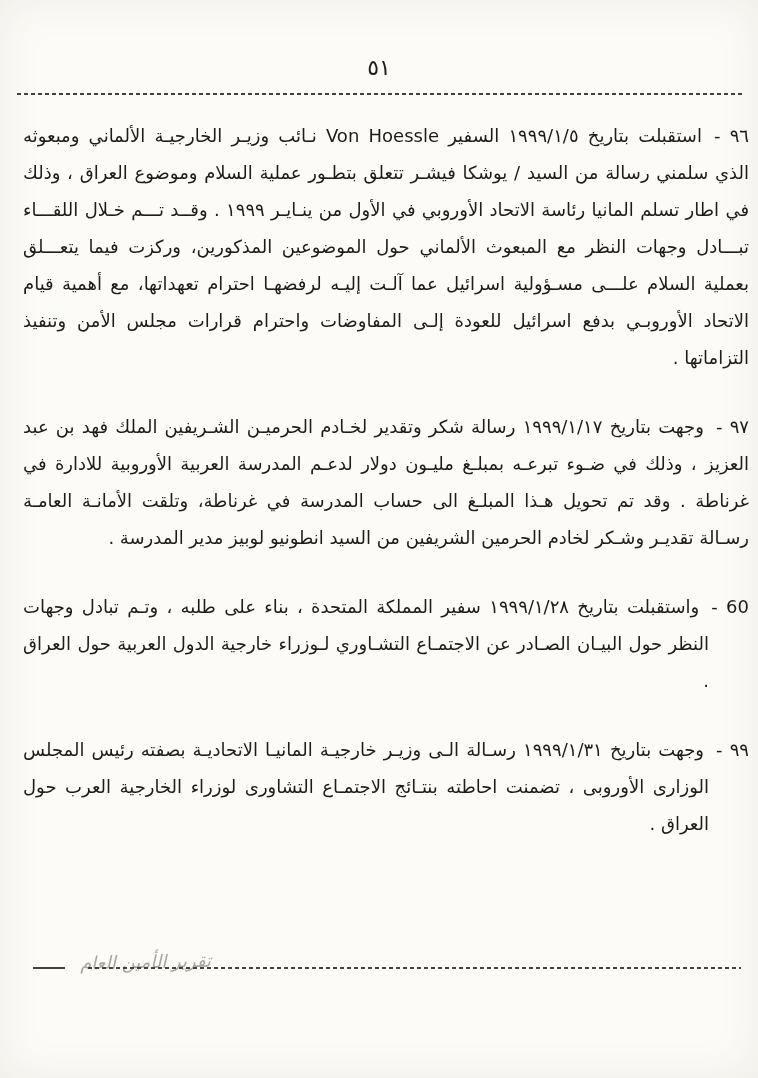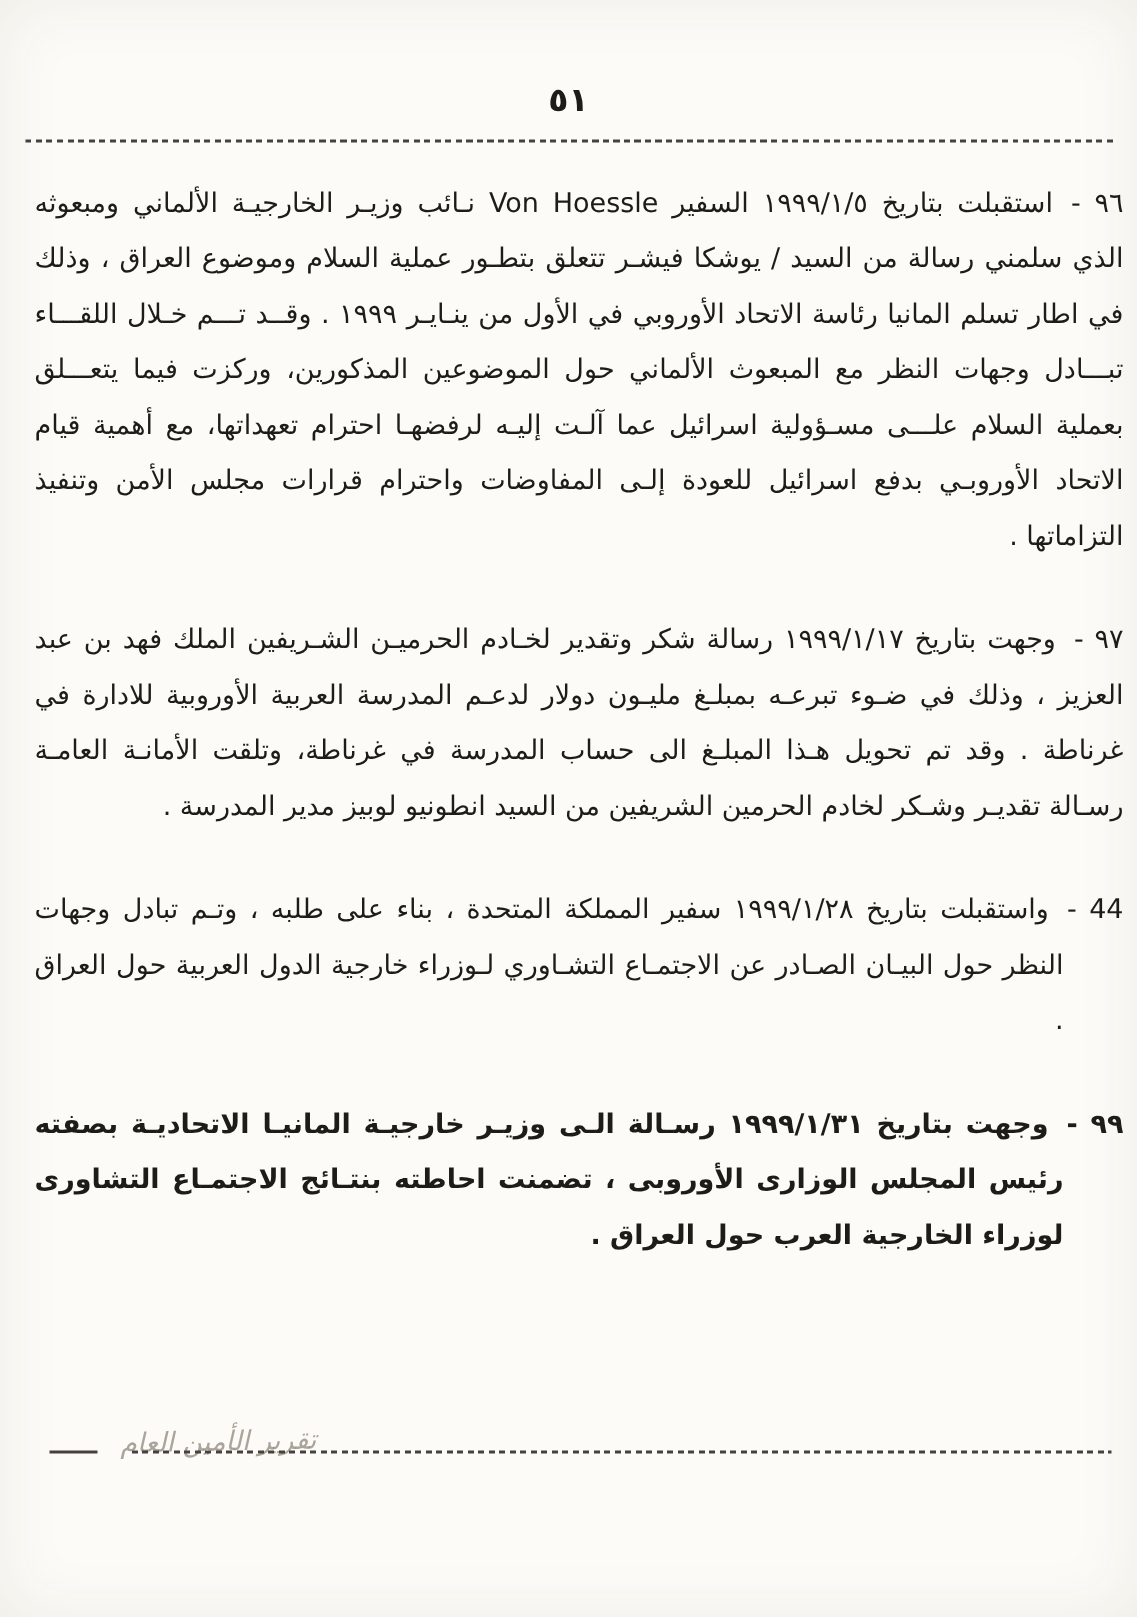--- a/index.html
+++ b/index.html
@@ -15,38 +15,38 @@
     background: #fcfbf7;
     color: #1e1c19;
     overflow: hidden;
     box-shadow: inset 0 0 45px rgba(60,55,45,0.07);
   }
   .page-number {
     position: absolute;
     top: 55px; left: 0; right: 0;
     text-align: center;
     font-size: 22px;
-    font-weight: bold;
+    font-weight: normal;
     letter-spacing: 2px;
   }
   .rule {
     height: 2px;
     background-image: repeating-linear-gradient(to right, #45423e 0 4px, transparent 4px 7px);
   }
   .rule-top { position: absolute; top: 93px; left: 17px; right: 15px; }
   .content {
     position: absolute;
     top: 117px; right: 9px; left: 23px;
     direction: rtl;
     text-align: justify;
     font-size: 18px;
     line-height: 37px;
   }
   .para { margin-bottom: 32px; }
-  .para:last-child { margin-bottom: 12px; font-weight: bold; }
+  .para:last-child { margin-bottom: 12px; }
   .para.hang { padding-right: 40px; text-indent: -40px; }
   .marker { margin-left: 12px; white-space: nowrap; }
   .footer { position: absolute; left: 0; right: 0; top: 948px; height: 60px; }
   .rule-bottom { position: absolute; top: 19px; left: 88px; right: 17px; }
   .dash-short { position: absolute; top: 19px; left: 33px; width: 32px; height: 2px; background: #45423e; display: block; }
   .footer-note {
     position: absolute; top: 3px; left: 80px;
     direction: rtl;
     white-space: nowrap;
     font-size: 18px;
@@ -69,21 +69,21 @@
 
     <p class="para">
       <span class="marker">٩٦ -</span><span class="ptext">استقبلت بتاريخ ١٩٩٩/١/٥ السفير Von Hoessle نـائب وزيـر الخارجيـة الألماني ومبعوثه الذي سلمني رسالة من السيد / يوشكا فيشـر تتعلق بتطـور عملية السلام وموضوع العراق ، وذلك في اطار تسلم المانيا رئاسة الاتحاد الأوروبي في الأول من ينـايـر ١٩٩٩ . وقــد تـــم خـلال اللقـــاء تبـــادل وجهات النظر مع المبعوث الألماني حول الموضوعين المذكورين، وركزت فيما يتعـــلق بعملية السلام علـــى مسـؤولية اسرائيل عما آلـت إليـه لرفضهـا احترام تعهداتها، مع أهمية قيام الاتحاد الأوروبـي بدفع اسرائيل للعودة إلـى المفاوضات واحترام قرارات مجلس الأمن وتنفيذ التزاماتها .</span>
     </p>
 
     <p class="para">
       <span class="marker">٩٧ -</span><span class="ptext">وجهت بتاريخ ١٩٩٩/١/١٧ رسالة شكر وتقدير لخـادم الحرميـن الشـريفين الملك فهد بن عبد العزيز ، وذلك في ضـوء تبرعـه بمبلـغ مليـون دولار لدعـم المدرسة العربية الأوروبية للادارة في غرناطة .  وقد تم تحويل هـذا المبلـغ الى حساب المدرسة في غرناطة، وتلقت الأمانـة العامـة رسـالة تقديـر وشـكر لخادم الحرمين الشريفين من السيد انطونيو لوبيز مدير المدرسة .</span>
     </p>
 
     <p class="para hang">
-      <span class="marker">44 -</span><span class="ptext">واستقبلت بتاريخ ١٩٩٩/١/٢٨ سفير المملكة المتحدة ، بناء على طلبه ، وتـم تبادل وجهات النظر  حول البيـان الصـادر عن الاجتمـاع التشـاوري لـوزراء خارجية الدول العربية حول العراق .</span>
+      <span class="marker">60 -</span><span class="ptext">واستقبلت بتاريخ ١٩٩٩/١/٢٨ سفير المملكة المتحدة ، بناء على طلبه ، وتـم تبادل وجهات النظر  حول البيـان الصـادر عن الاجتمـاع التشـاوري لـوزراء خارجية الدول العربية حول العراق .</span>
     </p>
 
     <p class="para hang">
       <span class="marker">٩٩ -</span><span class="ptext">وجهت بتاريخ ١٩٩٩/١/٣١ رسـالة الـى وزيـر خارجيـة المانيـا الاتحاديـة بصفته رئيس المجلس الوزارى الأوروبى ، تضمنت احاطته بنتـائج الاجتمـاع التشاورى لوزراء الخارجية العرب حول العراق .</span>
     </p>
 
   </div>
 
   <div class="footer">
     <span class="dash-short"></span>

